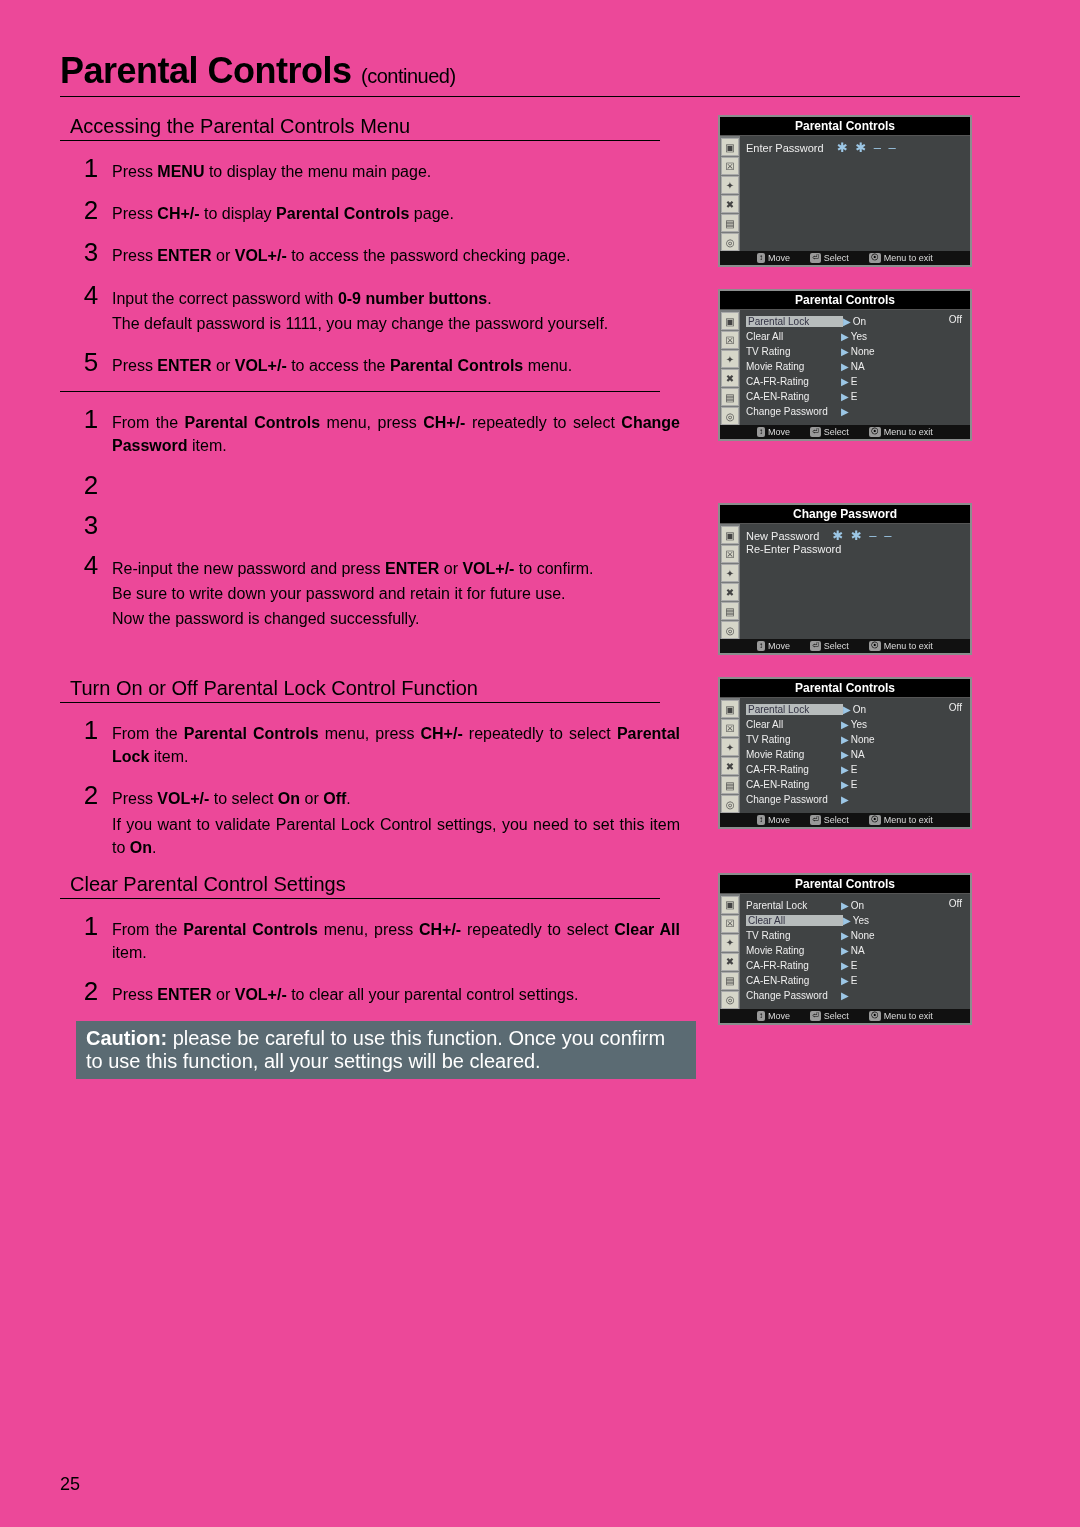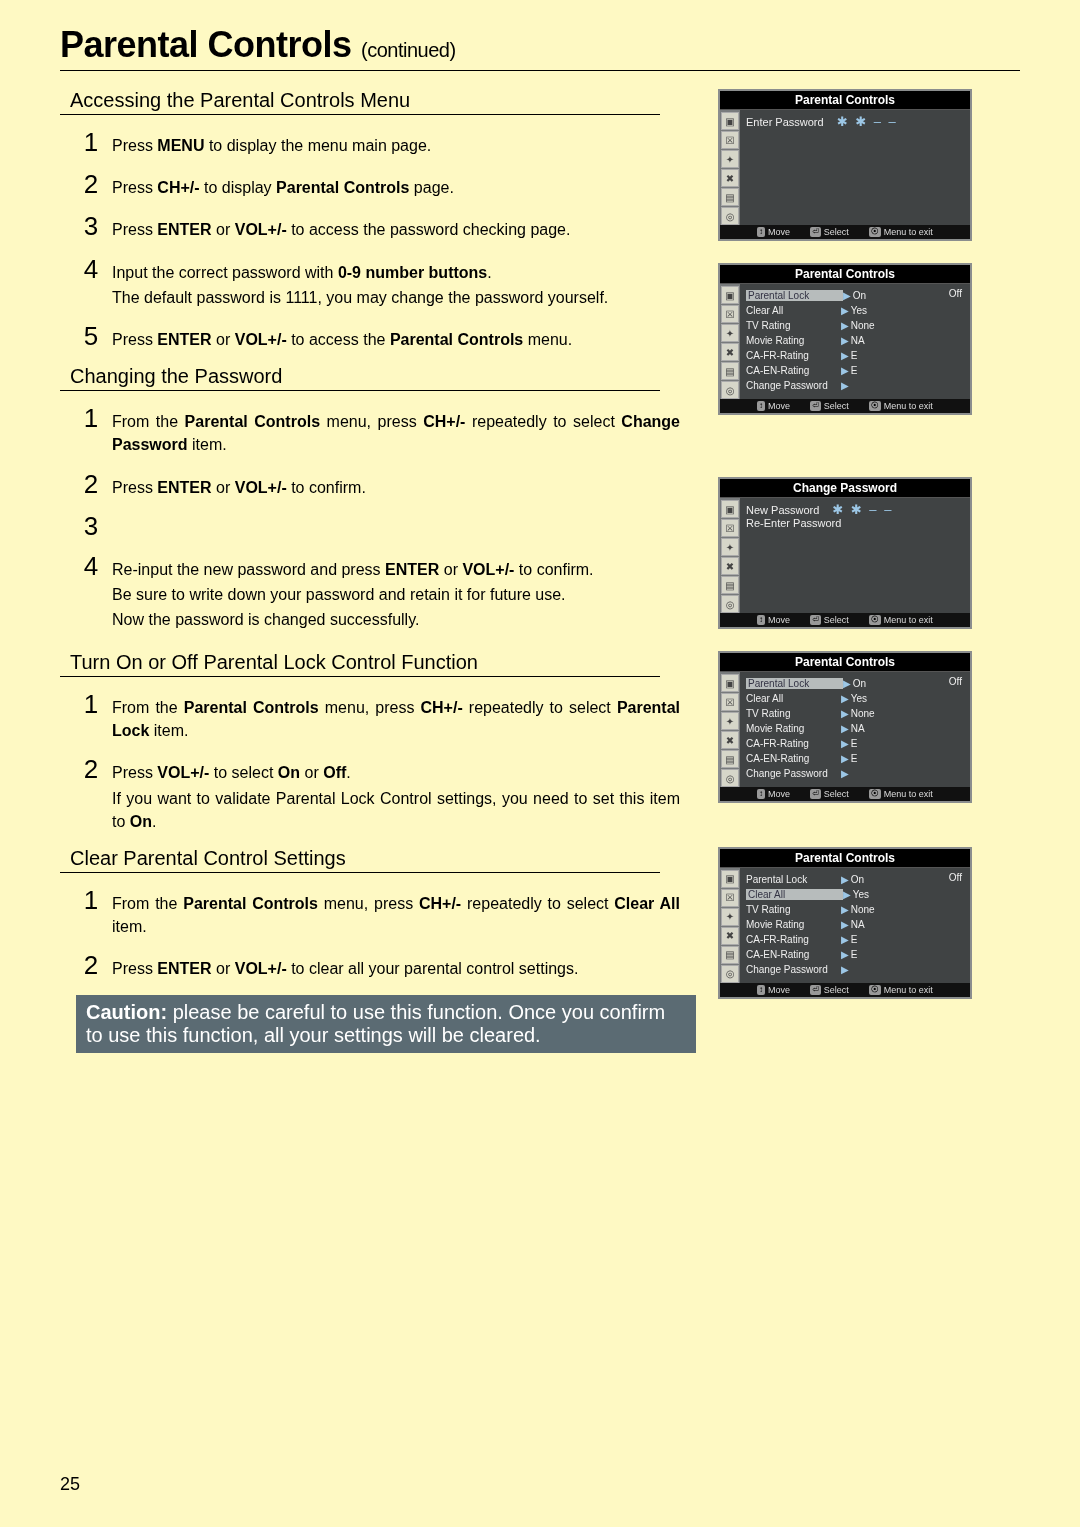--- a/index.html
+++ b/index.html
@@ -6,23 +6,23 @@
     margin: 0;
     padding: 0;
     background: #fff;
     font-family: "Century Gothic", "Avant Garde", sans-serif;
     color: #000;
   }
   .page {
     width: 1080px;
     height: 1527px;
     box-sizing: border-box;
-    padding: 24px 60px 30px 60px;
+    padding: 50px 60px 30px 60px;
     position: relative;
-    background: #fef9c3;
+    background: #ec4899;
   }
   .page-title {
     font-size: 36px;
     font-weight: bold;
     margin: 0 0 4px 0;
     letter-spacing: -0.5px;
   }
   .page-title .cont {
     font-size: 20px;
     font-weight: normal;
@@ -249,30 +249,28 @@
           <li>
             <span class="step-num">4</span>
             <span class="step-body">Input the correct password with <b>0-9 number buttons</b>.<span class="note">The default password is 1111, you may change the password yourself.</span></span>
           </li>
           <li>
             <span class="step-num">5</span>
             <span class="step-body">Press <b>ENTER</b> or <b>VOL+/-</b> to access the <b>Parental Controls</b> menu.</span>
           </li>
         </ol>
 
-      <h2 class="section-h">Changing the Password</h2>
       <hr class="section-rule">
       <ol class="steps">
           <li>
             <span class="step-num">1</span>
             <span class="step-body">From the <b>Parental Controls</b> menu, press <b>CH+/-</b> repeatedly to select <b>Change Password</b> item.</span>
           </li>
           <li>
             <span class="step-num">2</span>
-            <span class="step-body">Press <b>ENTER</b> or <b>VOL+/-</b> to confirm.</span>
           </li>
           <li>
             <span class="step-num">3</span>
           </li>
           <li>
             <span class="step-num">4</span>
             <span class="step-body">Re-input the new password and press <b>ENTER</b> or <b>VOL+/-</b> to confirm.<span class="note">Be sure to write down your password and retain it for future use.</span><span class="note">Now the password is changed successfully.</span></span>
           </li>
         </ol>
     </div>

